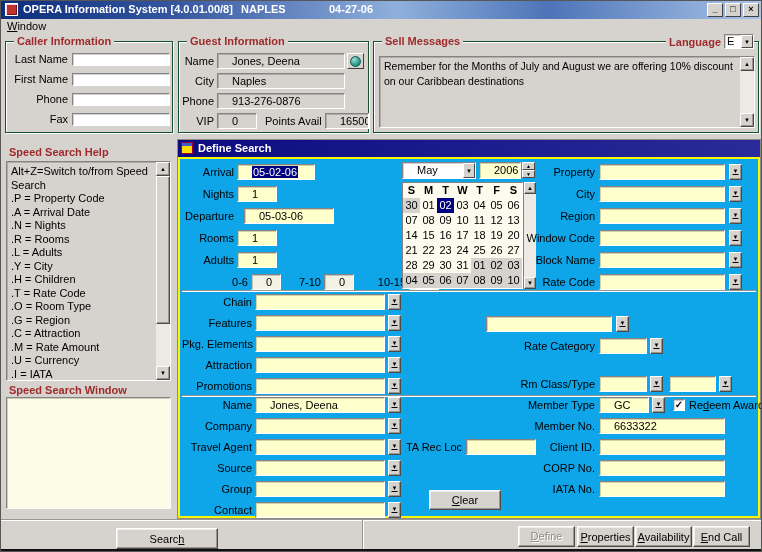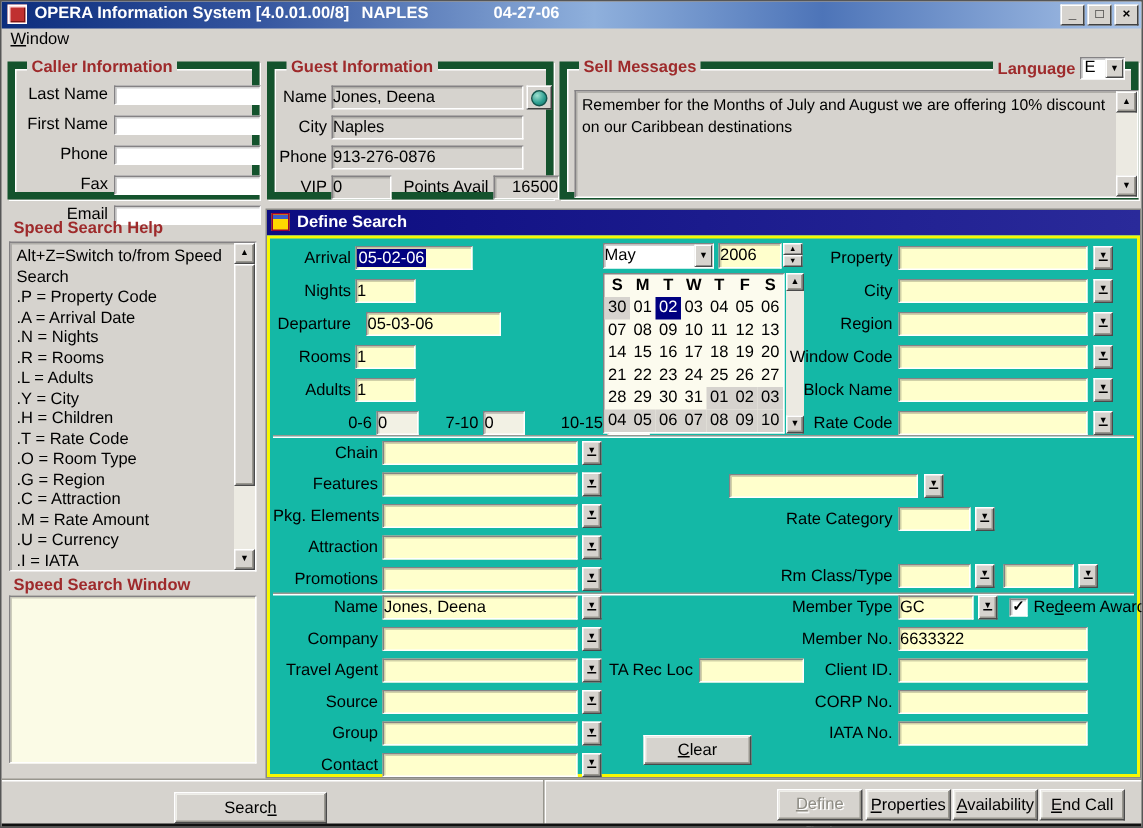--- a/index.html
+++ b/index.html
@@ -11,29 +11,29 @@
 .t-icon{position:absolute;left:4px;top:2px;width:13px;height:13px;background:#c03030;border:1px solid #fff;box-shadow:inset 1px 1px 0 #ffd9d9,inset -1px -1px 0 #7a1414}
 .t-title{position:absolute;left:22px;top:2px;font-weight:bold;white-space:nowrap}
 .t-prop{position:absolute;left:240px;top:2px;font-weight:bold}
 .t-date{position:absolute;left:328px;top:2px;font-weight:bold}
 .winbtns{position:absolute;right:2px;top:2px;display:flex;gap:2px}
 .wb{width:16px;height:14px;background:#d6d3ce;border:1px solid;border-color:#fff #404040 #404040 #fff;color:#000;font-size:9px;line-height:11px;text-align:center;font-weight:bold}
 
 .menubar{position:absolute;left:0;top:18px;width:100%;height:16px}
 .menu-item{position:absolute;left:6px;top:1px}
 
-.gb{position:absolute;border:5px solid #14532d;box-shadow:inset 1px 1px 0 #fff,1px 1px 0 #fff}
+.gb{position:absolute;border:1px solid #14532d;box-shadow:inset 1px 1px 0 #fff,1px 1px 0 #fff}
 .legend{position:absolute;top:-7px;left:8px;background:#d6d3ce;padding:0 3px;color:#9e2a2b;font-weight:bold;white-space:nowrap}
 .caller{left:4px;top:40px;width:168px;height:92px}
 .guest{left:177px;top:40px;width:191px;height:92px}
 .sell{left:372px;top:40px;width:386px;height:92px}
 .frow{display:flex;align-items:center}
 .abs{position:absolute}
 .lbl{text-align:right;white-space:nowrap;line-height:16px}
-.fld{height:16px;line-height:14px;padding:0 0;background:#ffffcc;border:1px solid;border-color:#848284 #fff #fff #848284;box-shadow:inset 1px 1px 0 rgba(0,0,0,.18);overflow:hidden;white-space:nowrap;flex:none}
+.fld{height:16px;line-height:14px;padding:0 14px;background:#ffffcc;border:1px solid;border-color:#848284 #fff #fff #848284;box-shadow:inset 1px 1px 0 rgba(0,0,0,.18);overflow:hidden;white-space:nowrap;flex:none}
 .white{background:#fff}.grey{background:#d6d3ce}.beige{background:#f2f1e4}
 .rt{text-align:right}
 .ci-rows{position:absolute;left:4px;top:9px;display:flex;flex-direction:column;gap:4px}
 .globe-btn{position:absolute;left:168px;top:11px;width:17px;height:16px;background:#d6d3ce;border:1px solid;border-color:#fff #404040 #404040 #fff;display:flex;align-items:center;justify-content:center}
 .globe{width:11px;height:11px;border-radius:50%;background:radial-gradient(circle at 35% 30%,#9fe0d0,#2a9d8f 60%,#1d6f65);border:1px solid #14554d}
 
 .lang{position:absolute;top:-8px;right:4px;display:flex;align-items:center;background:#d6d3ce;padding-left:3px}
 .lang-lbl{color:#9e2a2b;font-weight:bold;margin-right:3px}
 .combo{position:relative;width:30px;height:15px;line-height:13px;padding:0 13px 0 2px}
 .dd{position:absolute;right:0;top:0;width:12px;height:13px;background:#d6d3ce;border:1px solid;border-color:#fff #4a4a4a #4a4a4a #fff;font-size:6px;line-height:12px;text-align:center;color:#000}
@@ -47,21 +47,21 @@
 .ssh-list{position:absolute;left:5px;top:160px;width:165px;height:220px;background:#d6d3ce;border:1px solid;border-color:#848284 #fff #fff #848284;box-shadow:inset 1px 1px 0 rgba(0,0,0,.18)}
 .ssh-items{position:absolute;left:4px;top:3px;right:18px;line-height:13.5px}
 .thumb{position:absolute;left:0;top:14px;width:14px;height:148px;background:#d6d3ce;border:1px solid;border-color:#fff #4a4a4a #4a4a4a #fff;box-shadow:inset -1px -1px 0 #98968e}
 .ssw-title{position:absolute;left:8px;top:383px;color:#9e2a2b;font-weight:bold}
 .ssw-box{position:absolute;left:5px;top:396px;width:165px;height:112px;background:#fbfbe6;border:1px solid;border-color:#848284 #fff #fff #848284;box-shadow:inset 1px 1px 0 rgba(0,0,0,.18)}
 
 .ds{position:absolute;left:176px;top:138px;width:584px;height:380px;border:1px solid #8a8a86;background:#d6d3ce}
 .ds-titlebar{position:absolute;left:0;top:0;right:0;height:17px;background:linear-gradient(90deg,#0c0c80,#2a2a9a);color:#fff;font-weight:bold}
 .ds-ticon{position:absolute;left:3px;top:2px;width:12px;height:12px;background:#ffd900;border:1px solid #903;box-shadow:inset 0 3px 0 #3a5fc8}
 .ds-title{position:absolute;left:20px;top:2px}
-.ds-body{position:absolute;left:0;top:17px;right:0;bottom:0;background:#14b8a6;border:2px solid #f7f704}
+.ds-body{position:absolute;left:0;top:17px;right:0;bottom:0;background:#0ea5e9;border:2px solid #f7f704}
 .stay{position:absolute;left:2px;top:5px;display:flex;flex-direction:column;gap:6px}
 .selhl{background:#000080;color:#fff;padding:0 1px}
 .sep{position:absolute;left:2px;width:574px;height:2px;border-top:1px solid #989690;border-bottom:1px solid #fff}
 .loc{position:absolute;left:302px;top:5px;display:flex;flex-direction:column;gap:6px}
 .attrs{position:absolute;left:2px;top:135px;display:flex;flex-direction:column;gap:5px}
 .ratec{position:absolute;left:302px;top:135px;width:278px;height:100px}
 .ratec .frow{position:absolute;left:0}
 .profs{position:absolute;left:2px;top:238px;display:flex;flex-direction:column;gap:5px}
 .ta{position:absolute;left:214px;top:280px}
 .mems{position:absolute;left:302px;top:238px;display:flex;flex-direction:column;gap:5px}
@@ -130,24 +130,20 @@
       <div class="frow">
         <span class="lbl" style="width:58px">Phone</span>
         <span class="fld white" style="width:98px;height:13px;line-height:11px;margin-left:4px"></span>
       </div>
 
       <div class="frow">
         <span class="lbl" style="width:58px">Fax</span>
         <span class="fld white" style="width:98px;height:13px;line-height:11px;margin-left:4px"></span>
       </div>
 
-      <div class="frow">
-        <span class="lbl" style="width:58px">Email</span>
-        <span class="fld white" style="width:98px;height:13px;line-height:11px;margin-left:4px"></span>
-      </div>
     </div>
   </div>
 
   <div class="gb guest">
     <span class="legend">Guest Information</span>
     <div class="frow abs" style="left:2px;top:11px">
       <span class="lbl" style="width:33px">Name</span>
       <span class="fld grey" style="width:128px;margin-left:3px">Jones, Deena</span>
     </div>
     <span class="globe-btn">

